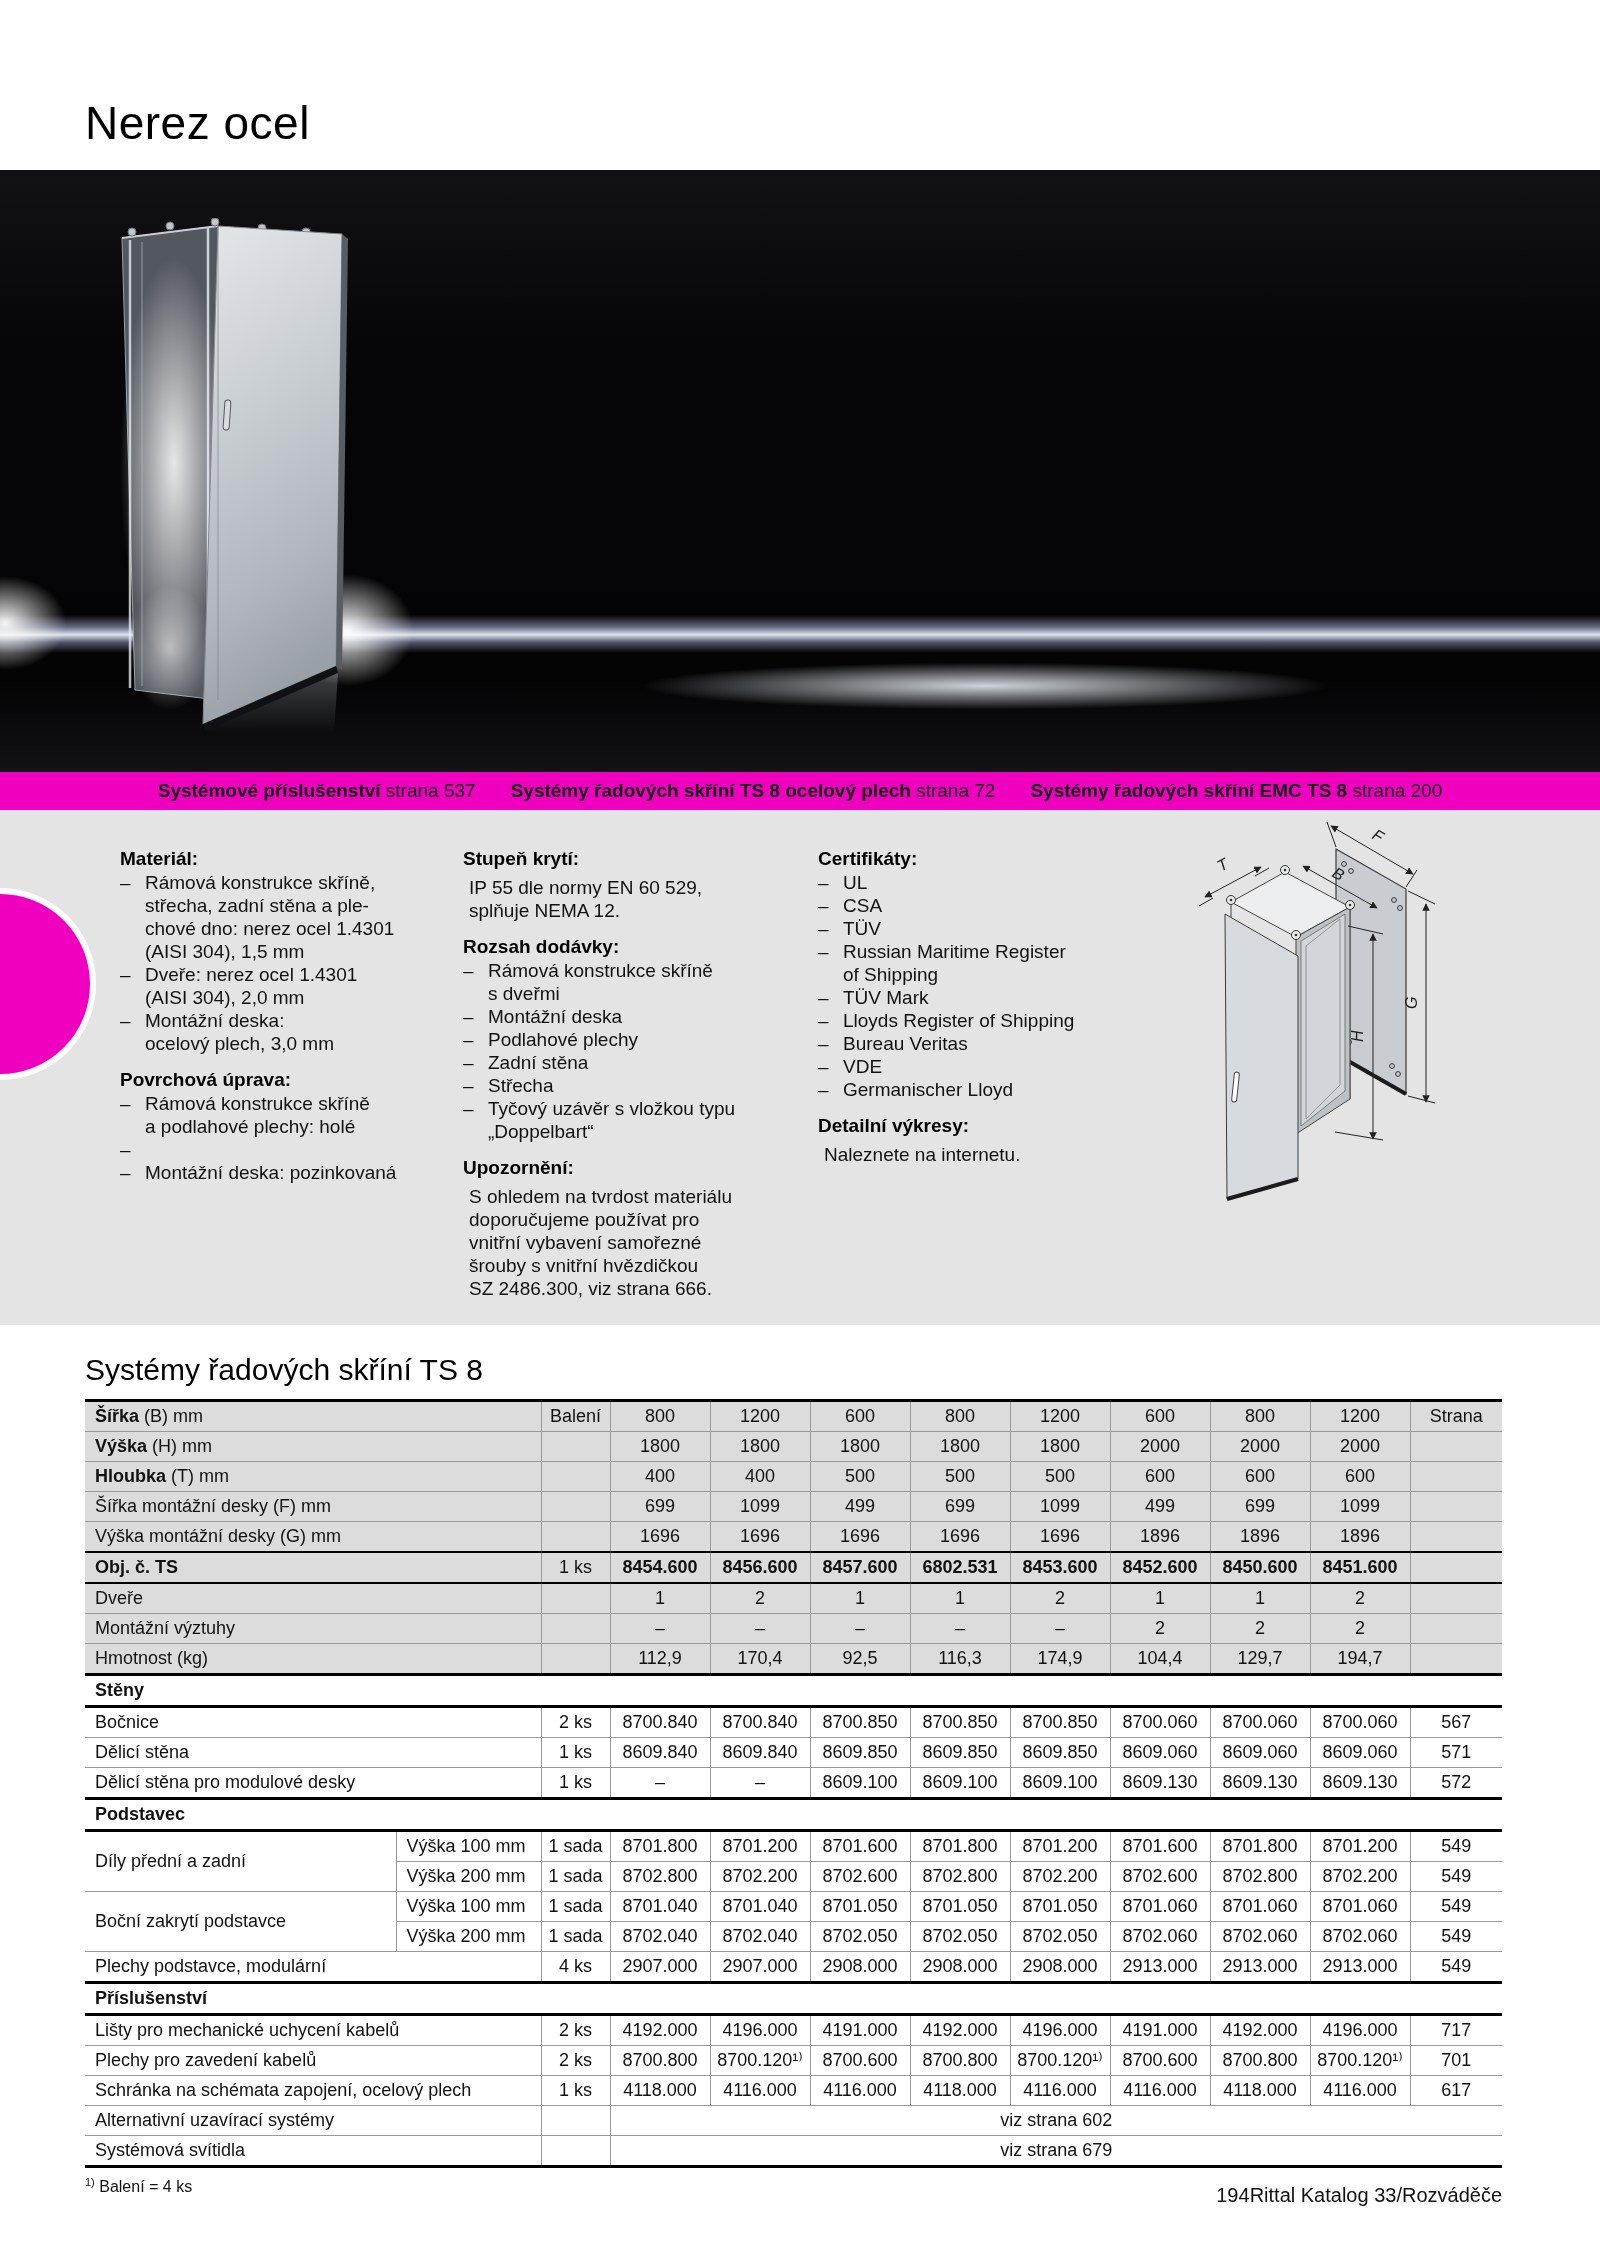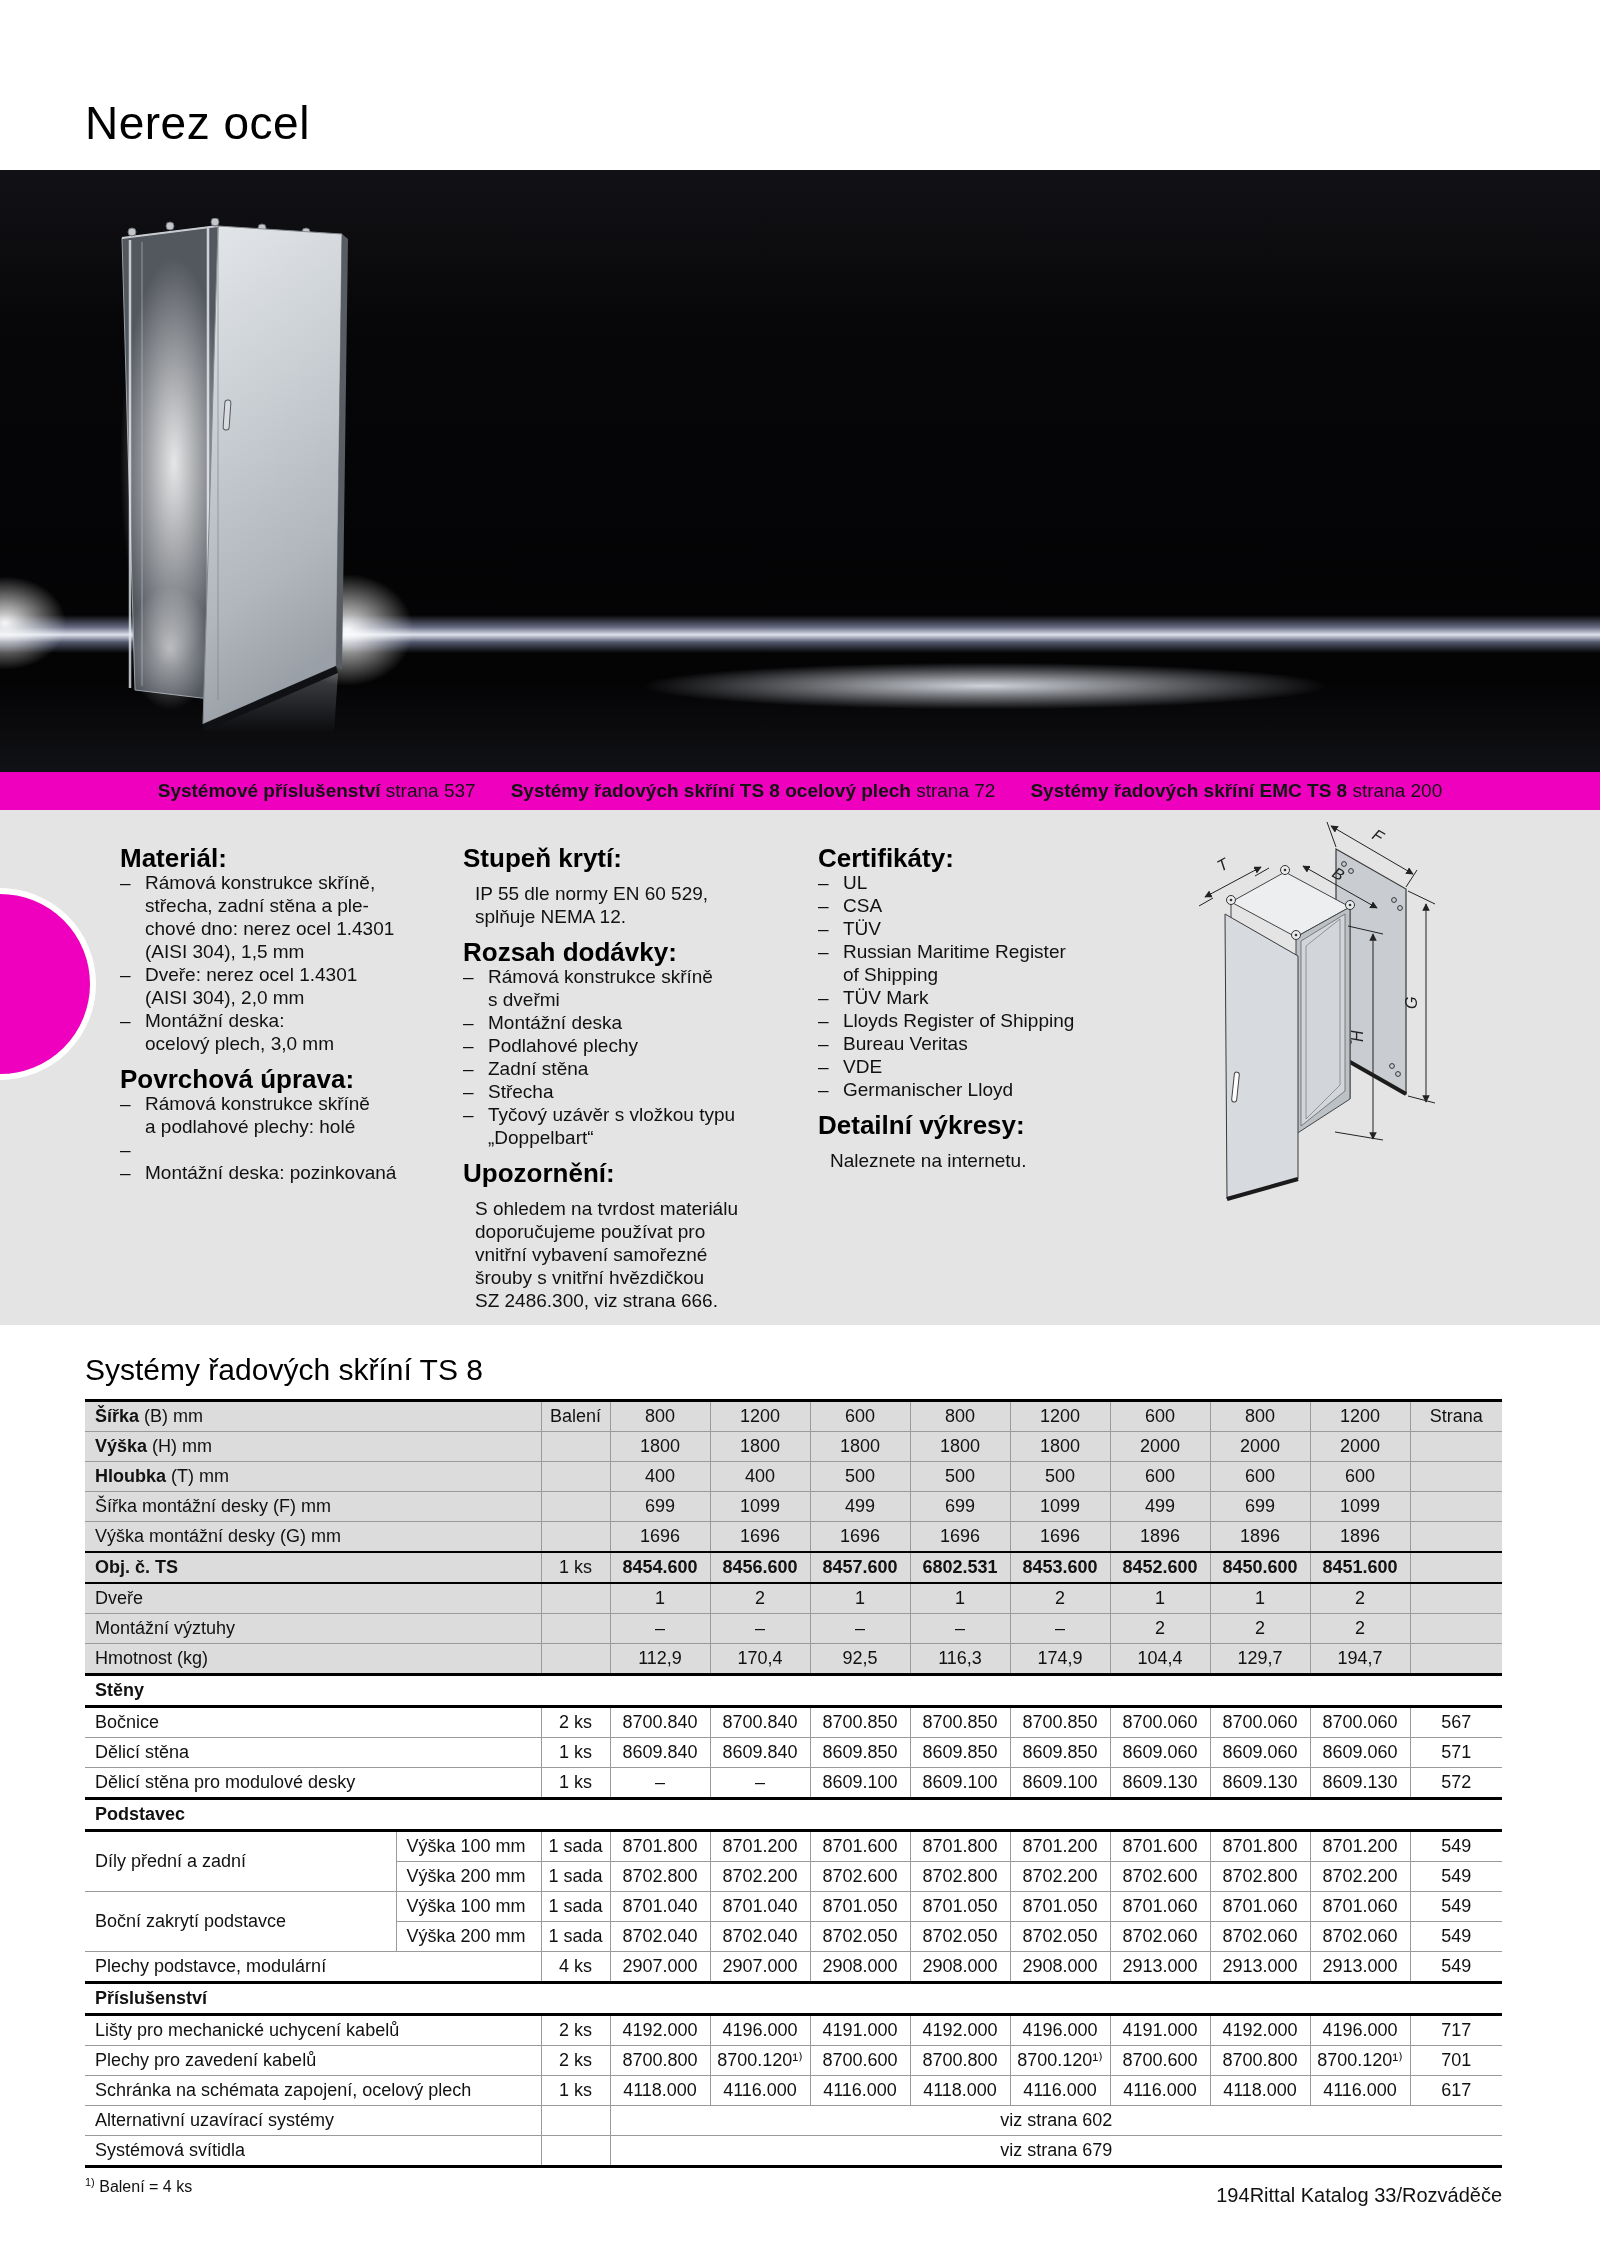--- a/index.html
+++ b/index.html
@@ -31,23 +31,23 @@
   .banner .blink{cursor:default;}
 
   
   .info{position:relative;height:515px;background:#e4e4e4;overflow:hidden;}
   .tab-circle{position:absolute;left:-96px;top:78px;width:180px;height:180px;border-radius:50%;
     background:#ee00be;border:6px solid #fff;}
   .info .col{position:absolute;top:37px;font-size:19px;line-height:23px;color:#111;}
   #col0{left:120px;width:330px;}
   #col1{left:463px;width:335px;}
   #col2{left:818px;width:330px;}
-  .info h3{margin:13px 0 1px 0;font-size:26px;line-height:23px;font-weight:bold;color:#000;}
+  .info h3{margin:13px 0 1px 0;font-size:19px;line-height:23px;font-weight:bold;color:#000;}
   .info h3:first-child{margin-top:0;}
-  .info p{margin:12px;white-space:pre-line;}
+  .info p{margin:6px;white-space:pre-line;}
   .bullet{display:flex;align-items:flex-start;}
   .bullet .dash{flex:0 0 25px;}
   .bullet .btxt{white-space:pre-line;}
   .drawing{position:absolute;left:1163px;top:4px;width:352px;height:404px;}
   .dimlabel{font-size:16px;font-style:italic;fill:#222;}
 
   
   .catalog{background:#fff;padding:28px 0 0 85px;}
   .catalog h2{margin:0 0 12px 0;font-size:30px;font-weight:400;color:#000;}
   table.tbl{width:1417px;border-collapse:collapse;table-layout:fixed;font-size:18px;color:#111;

